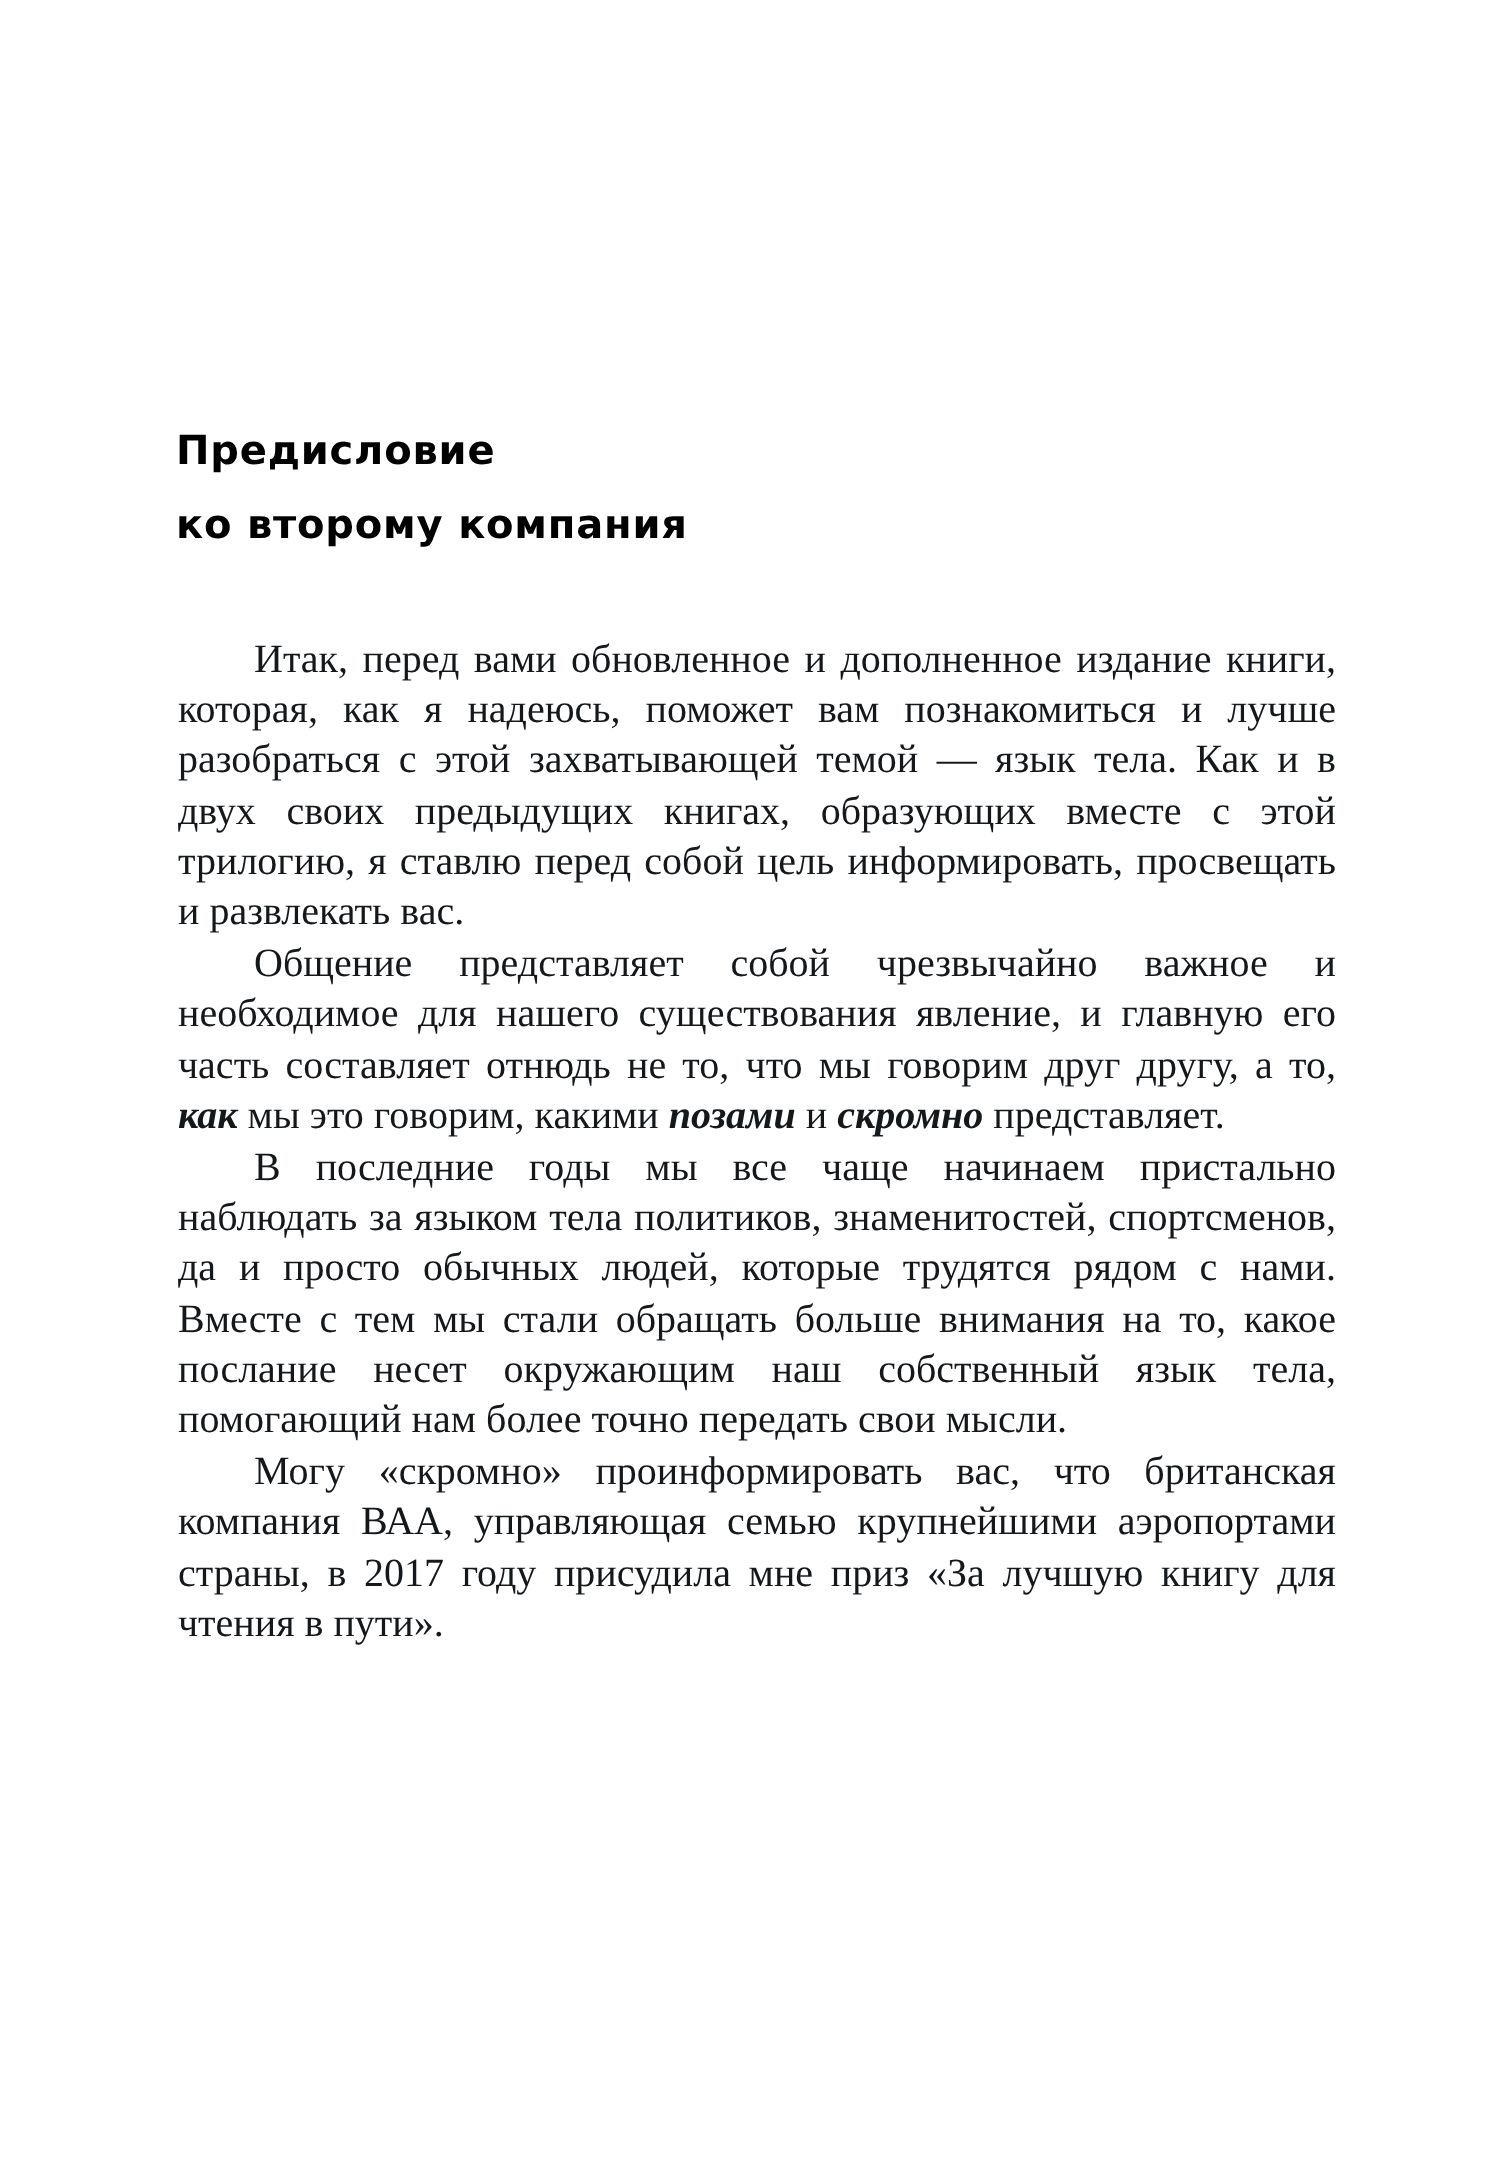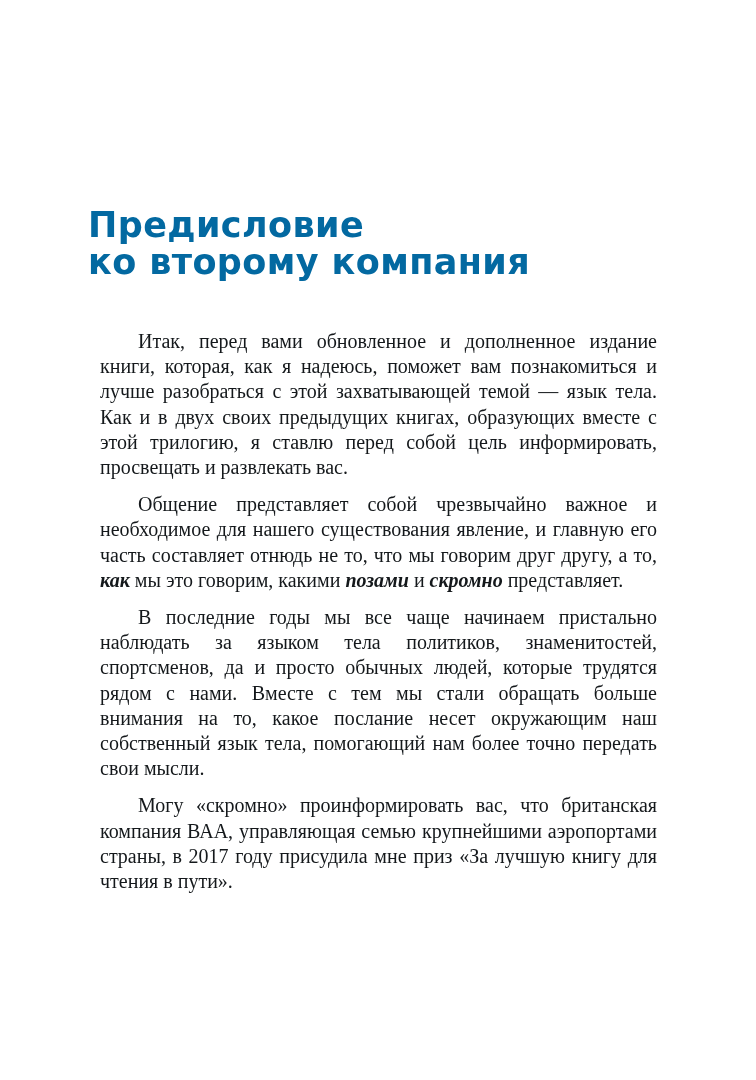--- a/index.html
+++ b/index.html
@@ -18,40 +18,40 @@
     background: #ffffff;
     overflow: hidden;
   }
   .heading {
     position: absolute;
     left: 88px;
     top: 207px;
     width: 600px;
     font-family: "DejaVu Sans", "Liberation Sans", sans-serif;
     font-weight: bold;
-    font-size: 35px;
+    font-size: 20px;
     line-height: 37px;
     letter-spacing: 0.4px;
-    color: #0369a1;
+    color: #000000;
   }
   .body-text {
     position: absolute;
     left: 88px;
     top: 317px;
     width: 581px;
     font-family: "Liberation Serif", "DejaVu Serif", serif;
     font-size: 20px;
     line-height: 25.2px;
     color: #14181b;
     text-align: justify;
     hyphens: auto;
     -webkit-hyphens: auto;
   }
   .para {
-    margin: 12px;
+    margin: 1px;
     text-indent: 38px;
   }
   .para em {
     font-style: italic;
     font-weight: bold;
   }
 </style>
 </head>
 <body>
 

